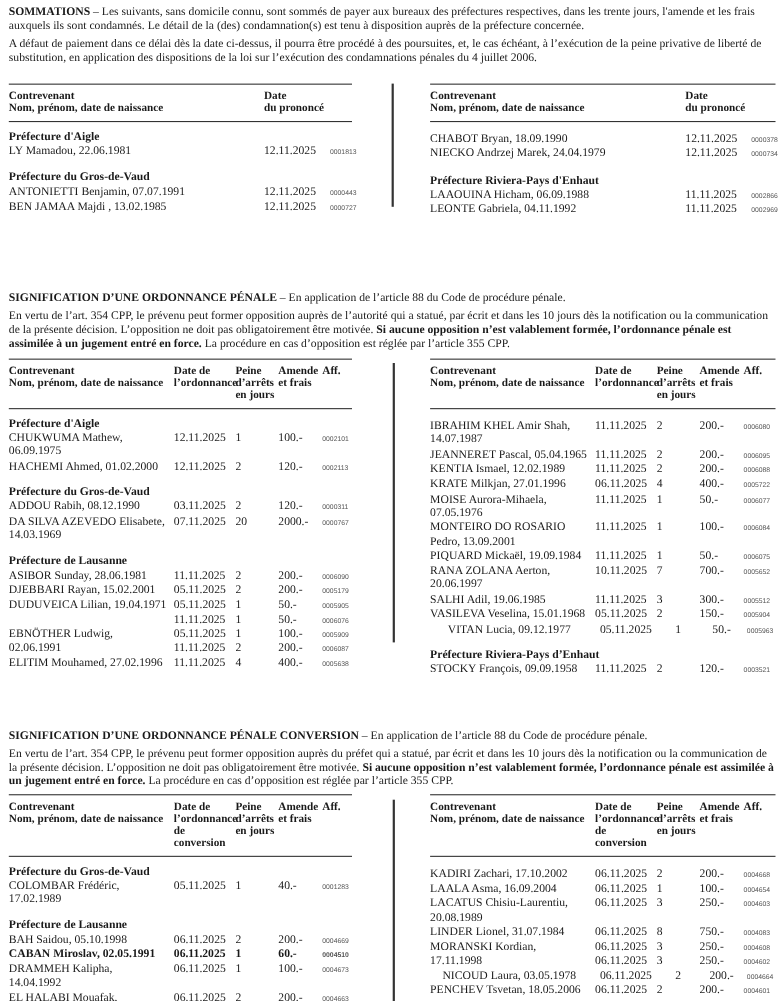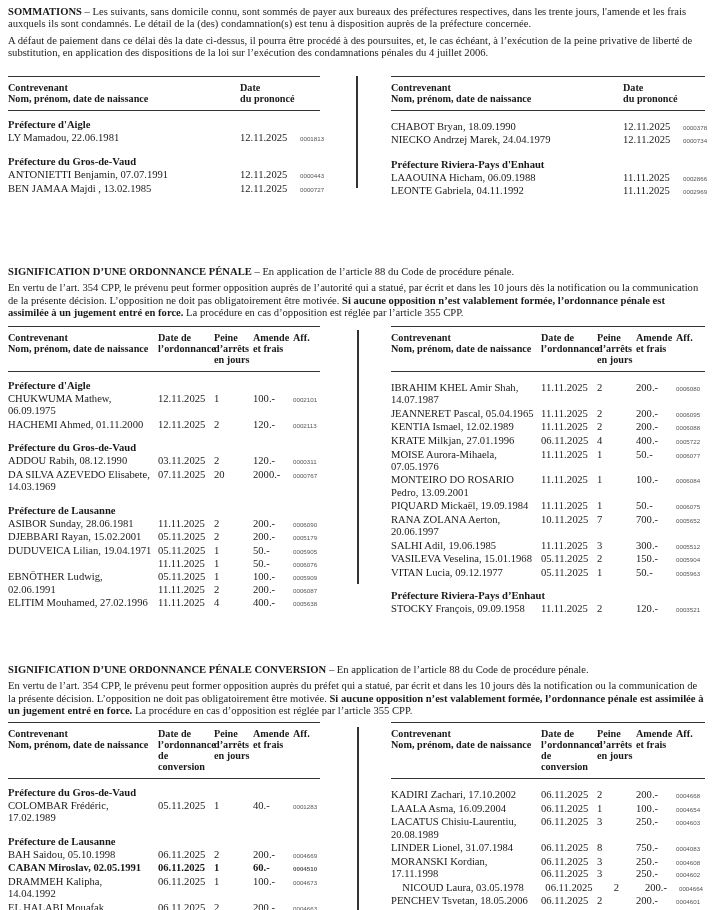--- a/index.html
+++ b/index.html
@@ -127,21 +127,21 @@
       <div class="sub">
         <div class="row" style="line-height: 11.6px;">
           <div class="c" style="width: 56px;">12.11.2025</div>
           <div class="c" style="width: 39px;">1</div>
           <div class="c" style="width: 40px;">100.-</div>
           <div class="c aff" style="width: 30px;">0002101</div>
         </div>
       </div>
     </div>
     <div class="row" style="margin-bottom: 1px;">
-      <div class="c" style="width: 150px; padding-right: 6px;">HACHEMI Ahmed, 01.11.2000</div>
+      <div class="c" style="width: 150px; padding-right: 6px;">HACHEMI Ahmed, 01.02.2000</div>
       <div class="sub">
         <div class="row" style="line-height: 11.6px;">
           <div class="c" style="width: 56px;">12.11.2025</div>
           <div class="c" style="width: 39px;">2</div>
           <div class="c" style="width: 40px;">120.-</div>
           <div class="c aff" style="width: 30px;">0002113</div>
         </div>
       </div>
     </div>
     <div class="grp">Préfecture du Gros-de-Vaud</div>
@@ -363,21 +363,21 @@
       <div class="c" style="width: 150px; padding-right: 6px;">VASILEVA Veselina, 15.01.1968</div>
       <div class="sub">
         <div class="row" style="line-height: 11.6px;">
           <div class="c" style="width: 56px;">05.11.2025</div>
           <div class="c" style="width: 39px;">2</div>
           <div class="c" style="width: 40px;">150.-</div>
           <div class="c aff" style="width: 30px;">0005904</div>
         </div>
       </div>
     </div>
-    <div class="row" style="margin-bottom: 1px;">
+    <div class="row" style="margin-bottom: 1px; text-align: center;">
       <div class="c" style="width: 150px; padding-right: 6px;">VITAN Lucia, 09.12.1977</div>
       <div class="sub">
         <div class="row" style="line-height: 11.6px;">
           <div class="c" style="width: 56px;">05.11.2025</div>
           <div class="c" style="width: 39px;">1</div>
           <div class="c" style="width: 40px;">50.-</div>
           <div class="c aff" style="width: 30px;">0005963</div>
         </div>
       </div>
     </div>

